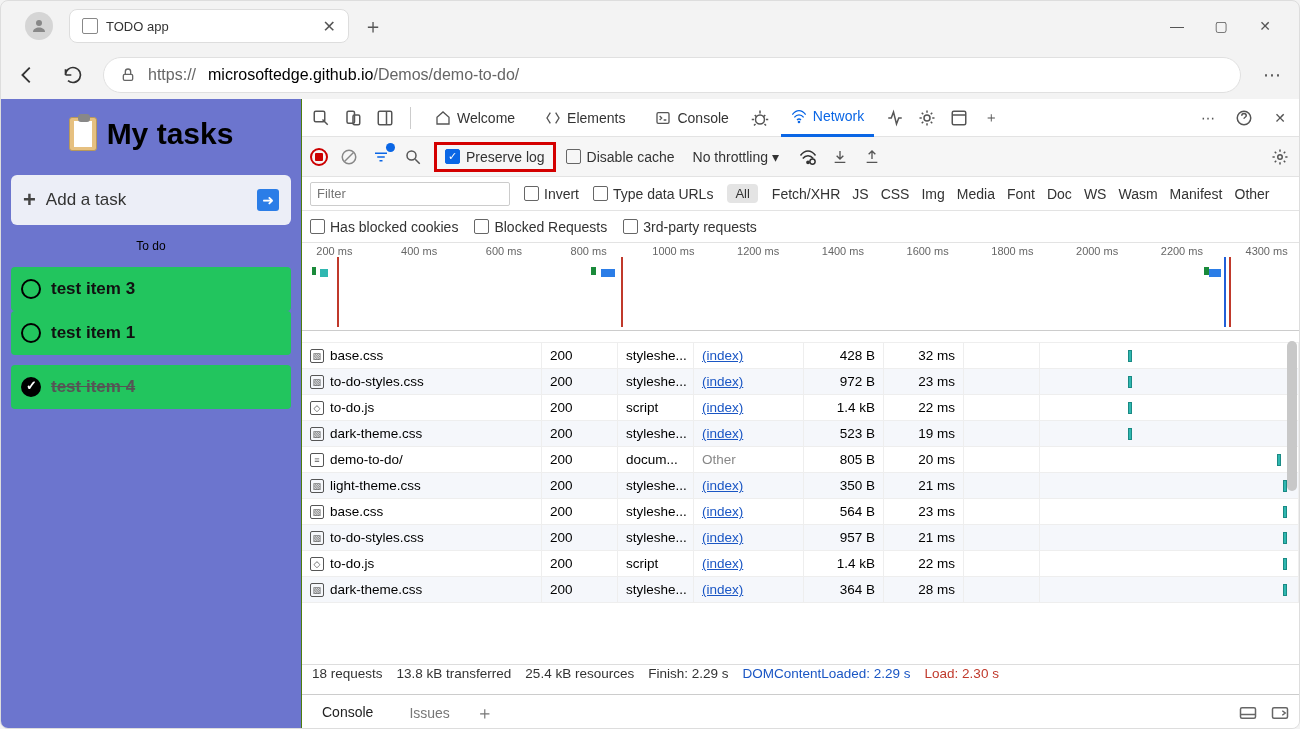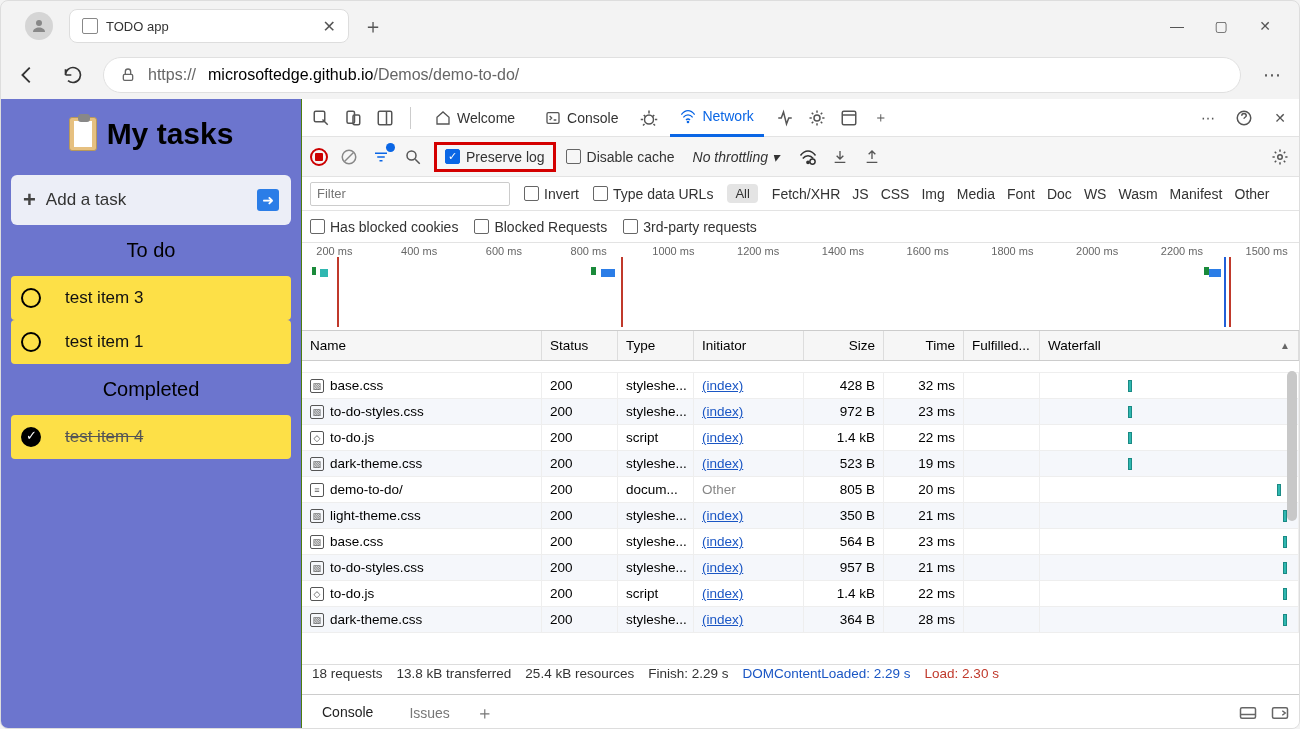--- a/index.html
+++ b/index.html
@@ -26,22 +26,22 @@
   
   .main { display: flex; height: calc(729px - 98px); }
   .page { width: 300px; background: #6c75ce; padding: 10px; display: flex; flex-direction: column; gap: 10px; }
   .page h1 { background: transparent; color: #000; font-size: 30px; font-weight: 700; display: flex; align-items: center; justify-content: center; gap: 10px; padding: 8px 0 14px; }
   .clip { width: 28px; height: 34px; background: #e6c080; border: 1px solid #b8985a; border-radius: 3px; position: relative; }
   .clip::before { content:""; position:absolute; top:3px; left:4px; right:4px; bottom:3px; background:#fff; }
   .clip::after { content:""; position:absolute; top:-4px; left:8px; width:12px; height:8px; background:#888; border-radius:3px; }
   .addcard { background: #eceef7; border-radius: 6px; height: 50px; display: flex; align-items: center; padding: 0 12px; gap: 10px; color: #333; font-size: 17px; }
   .plus { font-size: 22px; color: #444; font-weight: 600; }
   .arrowbtn { margin-left: auto; width: 22px; height: 22px; background: #2b7de7; border-radius: 3px; color: #fff; display:flex; align-items:center; justify-content:center; font-size:14px; }
-  .section { color: #000; font-size: 20px; text-align: center; padding: 4px 0; }
-  .task { background: #fde047; border-radius: 4px; height: 44px; display: flex; align-items: center; padding: 0 10px; gap: 24px; font-size: 17px; color: #111; }
+  .section { color: #000; font-size: 12px; text-align: center; padding: 4px 0; }
+  .task { background: #22c55e; border-radius: 4px; height: 44px; display: flex; align-items: center; padding: 0 10px; gap: 10px; font-size: 17px; color: #111; font-weight: bold; }
   .task .circle { width: 20px; height: 20px; border: 2px solid #000; border-radius: 50%; }
   .task.done .circle { background: #000; position: relative; }
   .task.done .circle::after { content:"✓"; color:#fff; font-size:13px; position:absolute; left:3px; top:-1px; }
   .task.done span { text-decoration: line-through; color: #555; }
 
   
   .devtools { flex: 1; background: #fff; display: flex; flex-direction: column; border-left: 1px solid #4d7c0f; }
   .dt-toprow, .dt-row2, .dt-row3, .dt-row4 { display: flex; align-items: center; border-bottom: 1px solid #e3e3e3; padding: 0 8px; gap: 10px; font-size: 14px; color: #333; }
   .dt-toprow { height: 38px; }
   .dt-toprow .sep { width:1px; height:22px; background:#ccc; margin:0 4px; }
@@ -53,21 +53,21 @@
 
   .dt-row2 { height: 40px; background: #f6f6f6; }
   .recbtn { width: 18px; height: 18px; border: 2px solid #c00; border-radius: 50%; display:flex; align-items:center; justify-content:center; }
   .recbtn::after { content:""; width:8px; height:8px; background:#c00; border-radius:1px; }
   .nofilter { color:#888; }
   .filtericon { position:relative; color:#0a66e5; }
   .filtericon .dot { position:absolute; top:-3px; right:-3px; width:9px; height:9px; background:#0a66e5; border-radius:50%; }
   .preserve-box { border: 3px solid #d40000; padding: 4px 8px; display:flex; align-items:center; gap:6px; }
   .chk { width:15px; height:15px; border:1px solid #666; border-radius:2px; display:inline-flex; align-items:center; justify-content:center; font-size:11px; }
   .chk.checked { background:#0a66e5; border-color:#0a66e5; color:#fff; }
-  .throttling { display:flex; align-items:center; gap:4px; padding:3px 8px; border-radius:4px;font-style:italic; }
+  .throttling { display:flex; align-items:center; gap:4px; padding:3px 8px; border-radius:4px; }
 
   .dt-row3 { height: 34px; gap: 14px; }
   .filterinput { width: 200px; height: 24px; border: 1px solid #ccc; border-radius: 2px; padding: 0 6px; font-size: 13px; color:#888; }
   .pill { background:#e4e4e4; padding:2px 8px; border-radius:4px; font-size:13px; }
 
   .dt-row4 { height: 32px; gap: 16px; }
 
   
   .overview { height: 88px; border-bottom: 1px solid #ccc; position: relative; background:#fff; }
   .ov-ticks { display:flex; font-size:11px; color:#666; padding:2px 0 0 0;gap:20px; }
@@ -165,21 +165,20 @@
     <div id="todo-list">
         <div class="task">
           <span class="circle"></span>
           <span>test item 3</span>
         </div> 
         <div class="task">
           <span class="circle"></span>
           <span>test item 1</span>
         </div> 
       </div>
-    <div class="section">Completed</div>
     <div id="done-list">
         <div class="task done">
           <span class="circle"></span>
           <span>test item 4</span>
         </div>
       </div>
   </div>
 
   <div class="devtools">
 
@@ -201,20 +200,26 @@
             <rect x="3" y="3" width="18" height="18" rx="2"></rect>
             <line x1="14" y1="3" x2="14" y2="21"></line>
           </svg>
         </span>
       <span class="sep"></span>
       <div class="tabbtn">
           <svg viewBox="0 0 24 24" fill="none" stroke="#555" stroke-width="2">
             <path d="M3 11l9-8 9 8v10H3z"></path>
           </svg>
           <span>Welcome</span>
+        </div>
+      <div class="tabbtn">
+          <svg viewBox="0 0 24 24" fill="none" stroke="#555" stroke-width="2">
+            <path d="M8 4l-5 8 5 8M16 4l5 8-5 8"></path>
+          </svg>
+          <span>Elements</span>
         </div>
       <div class="tabbtn">
           <svg viewBox="0 0 24 24" fill="none" stroke="#555" stroke-width="2">
             <rect x="3" y="4" width="18" height="16" rx="2"></rect>
             <path d="M7 9l3 3-3 3M13 15h4"></path>
           </svg>
           <span>Console</span>
         </div>
       <span class="iconbtn">
           <svg width="18" height="18" viewBox="0 0 24 24" fill="none" stroke="#555" stroke-width="2">
@@ -364,49 +369,36 @@
           <span>400 ms</span>
           <span>600 ms</span>
           <span>800 ms</span>
           <span>1000 ms</span>
           <span>1200 ms</span>
           <span>1400 ms</span>
           <span>1600 ms</span>
           <span>1800 ms</span>
           <span>2000 ms</span>
           <span>2200 ms</span>
-          <span>1500 ms</span>
+          <span>4300 ms</span>
         </div>
       <div class="ov-body">
         <div class="ov-line" style="left:3.5%; background:#c0392b;"></div>
         <div class="ov-seg" style="left:1%; width:4px; background:#1a8a3a;"></div>
         <div class="ov-seg" style="left:1.8%; width:8px; background:#2fb7b0; top:12px;"></div>
         <div class="ov-seg" style="left:29%; width:5px; background:#1a8a3a;"></div>
         <div class="ov-seg" style="left:30%; width:14px; background:#2b7de7; top:12px;"></div>
         <div class="ov-line" style="left:32%; background:#c0392b;"></div>
         <div class="ov-seg" style="left:90.5%; width:5px; background:#1a8a3a;"></div>
         <div class="ov-seg" style="left:91%; width:12px; background:#2b7de7; top:12px;"></div>
         <div class="ov-line" style="left:92.5%; background:#215fd8;"></div>
         <div class="ov-line" style="left:93%; background:#c0392b;"></div>
       </div>
     </div>
 
-    <div class="gridhead">
-      <div class="col-name">Name</div>
-      <div class="col-status">Status</div>
-      <div class="col-type">Type</div>
-      <div class="col-init">Initiator</div>
-      <div class="col-size">Size</div>
-      <div class="col-time">Time</div>
-      <div class="col-ful">Fulfilled...</div>
-      <div class="col-wf">
-          <span>Waterfall</span>
-          <span class="sortarrow">▲</span>
-        </div>
-    </div>
 
     <div class="gridbody" id="gridbody">
         <div class="gridrow" style="height: 12px;"></div>
       <div class="scrollbar" style="top:10px; height:150px;"></div>
     <div class="gridrow">
           <div class="col-name"><span class="nameicon">▧</span>base.css</div>
           <div class="col-status">200</div>
           <div class="col-type">styleshe...</div>
           <div class="col-init">
             <span class="link">(index)</span>

